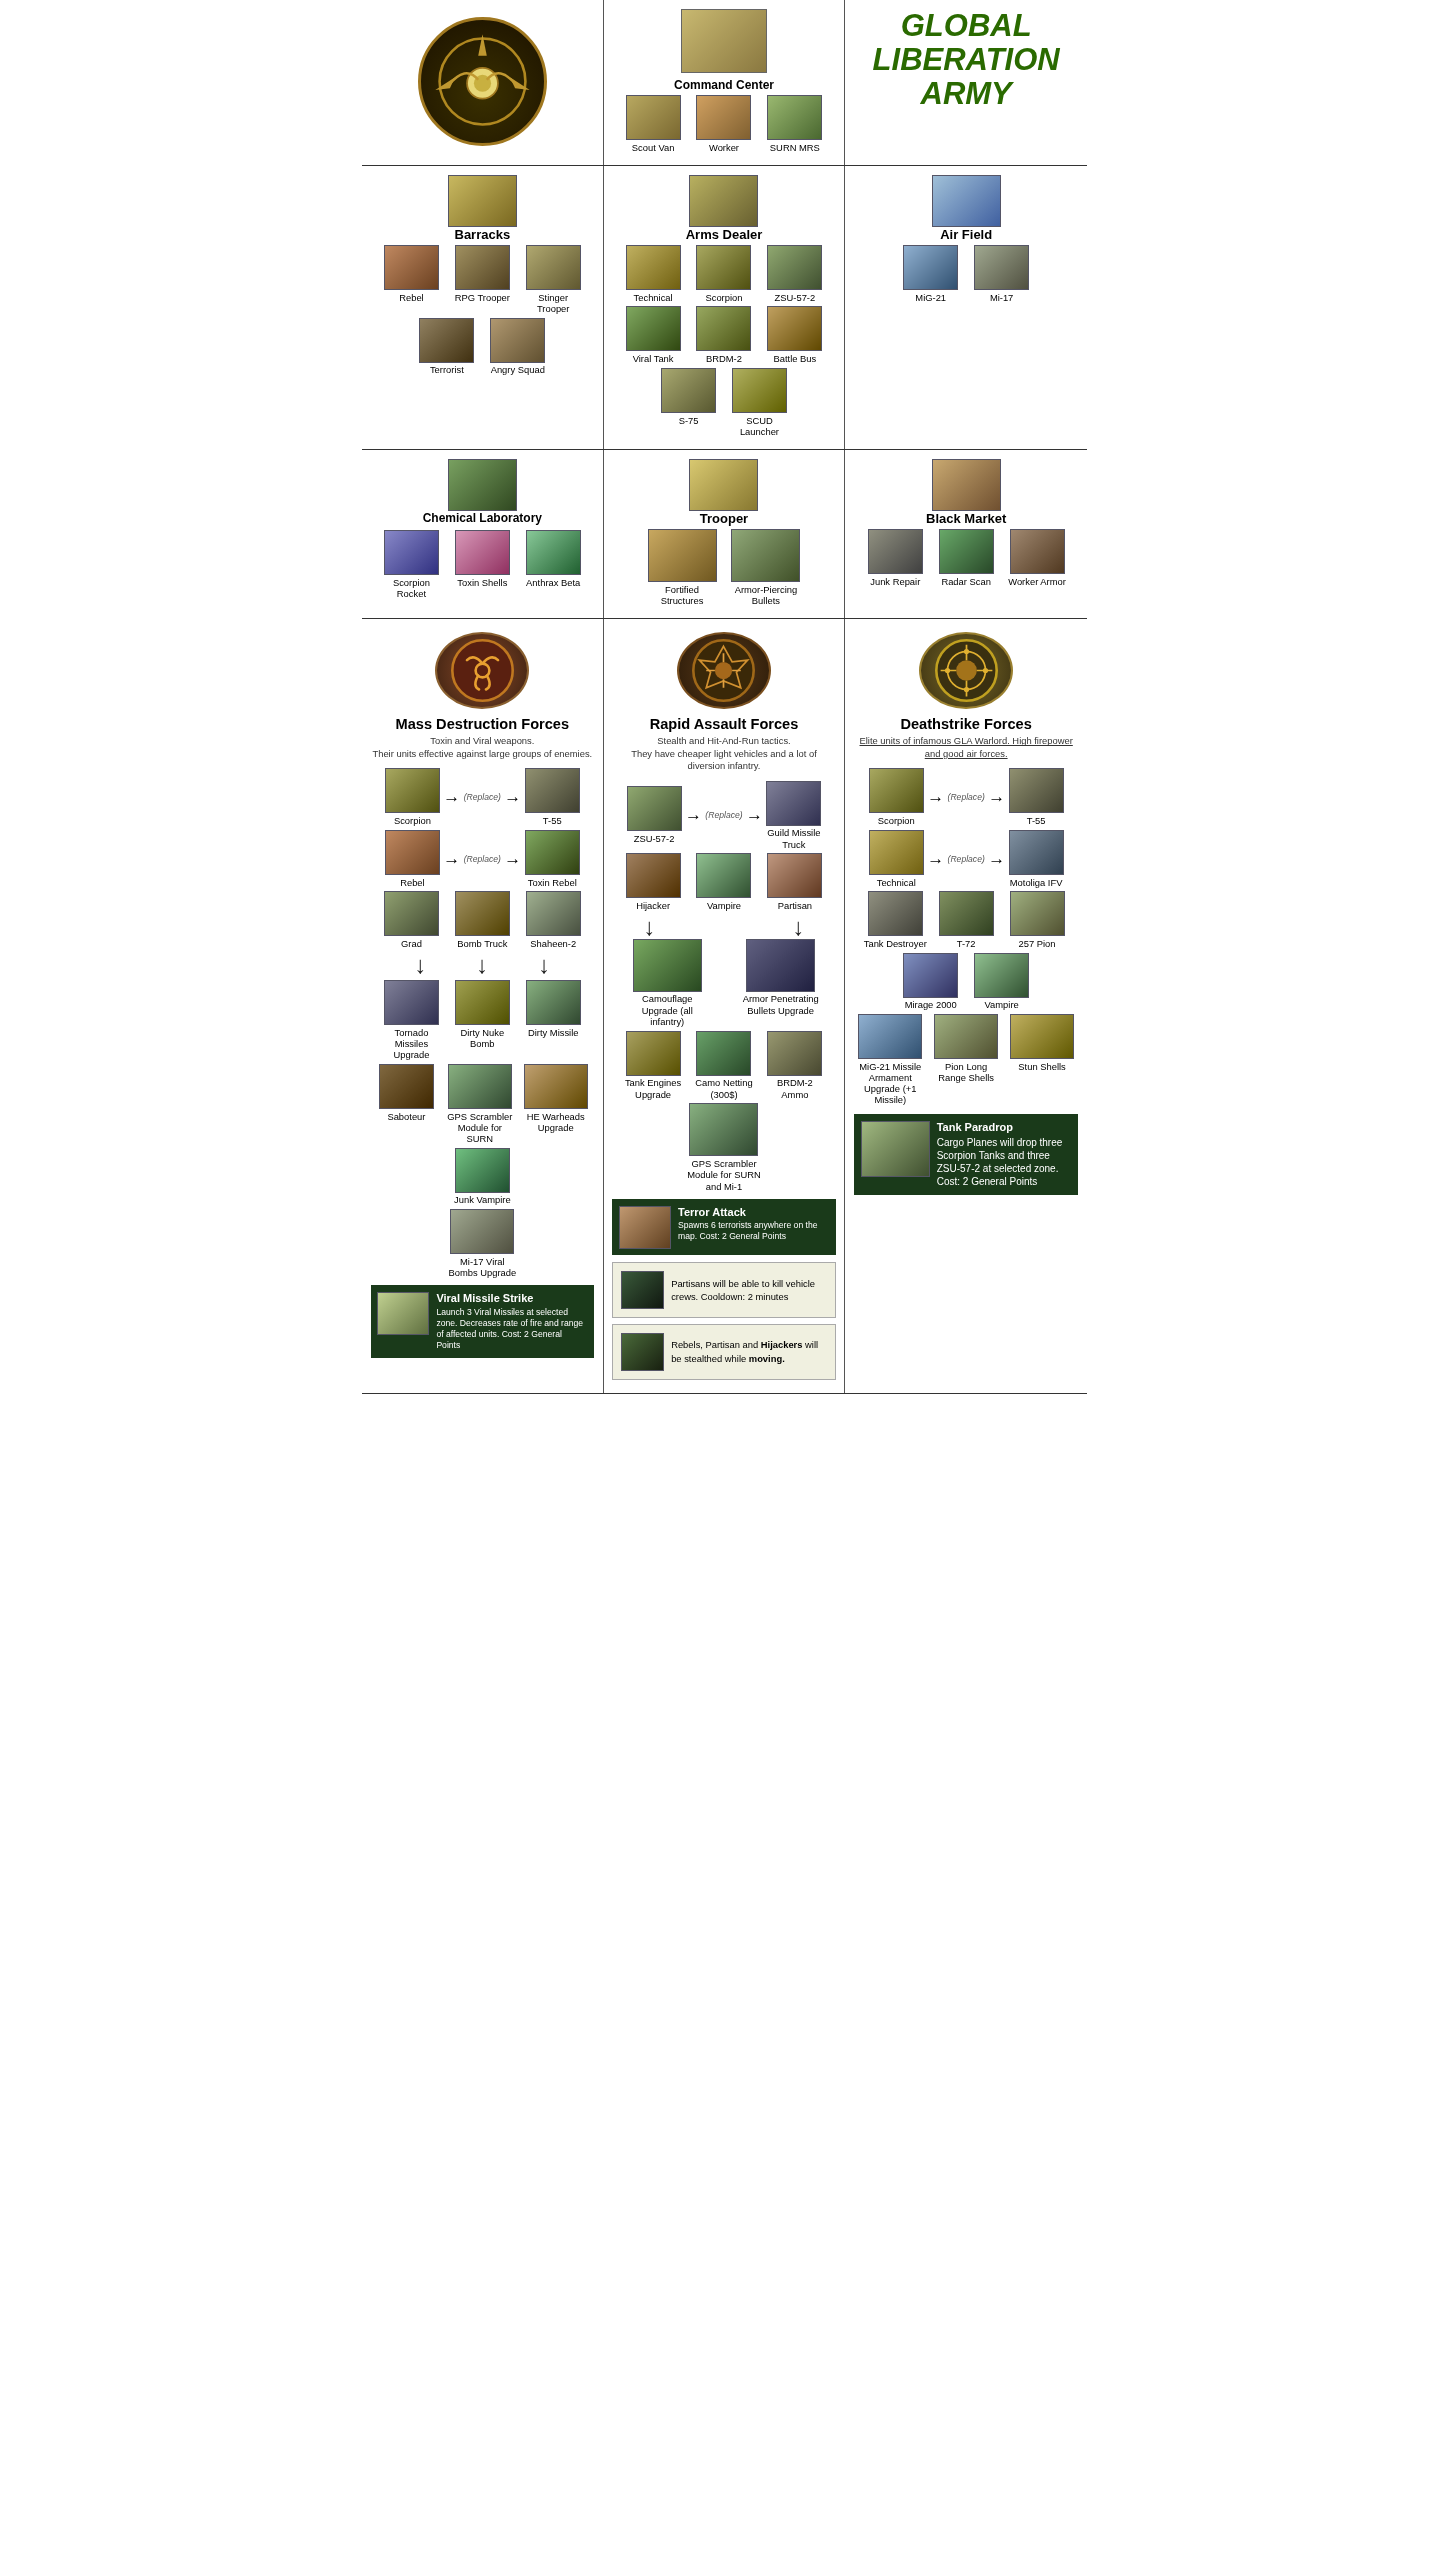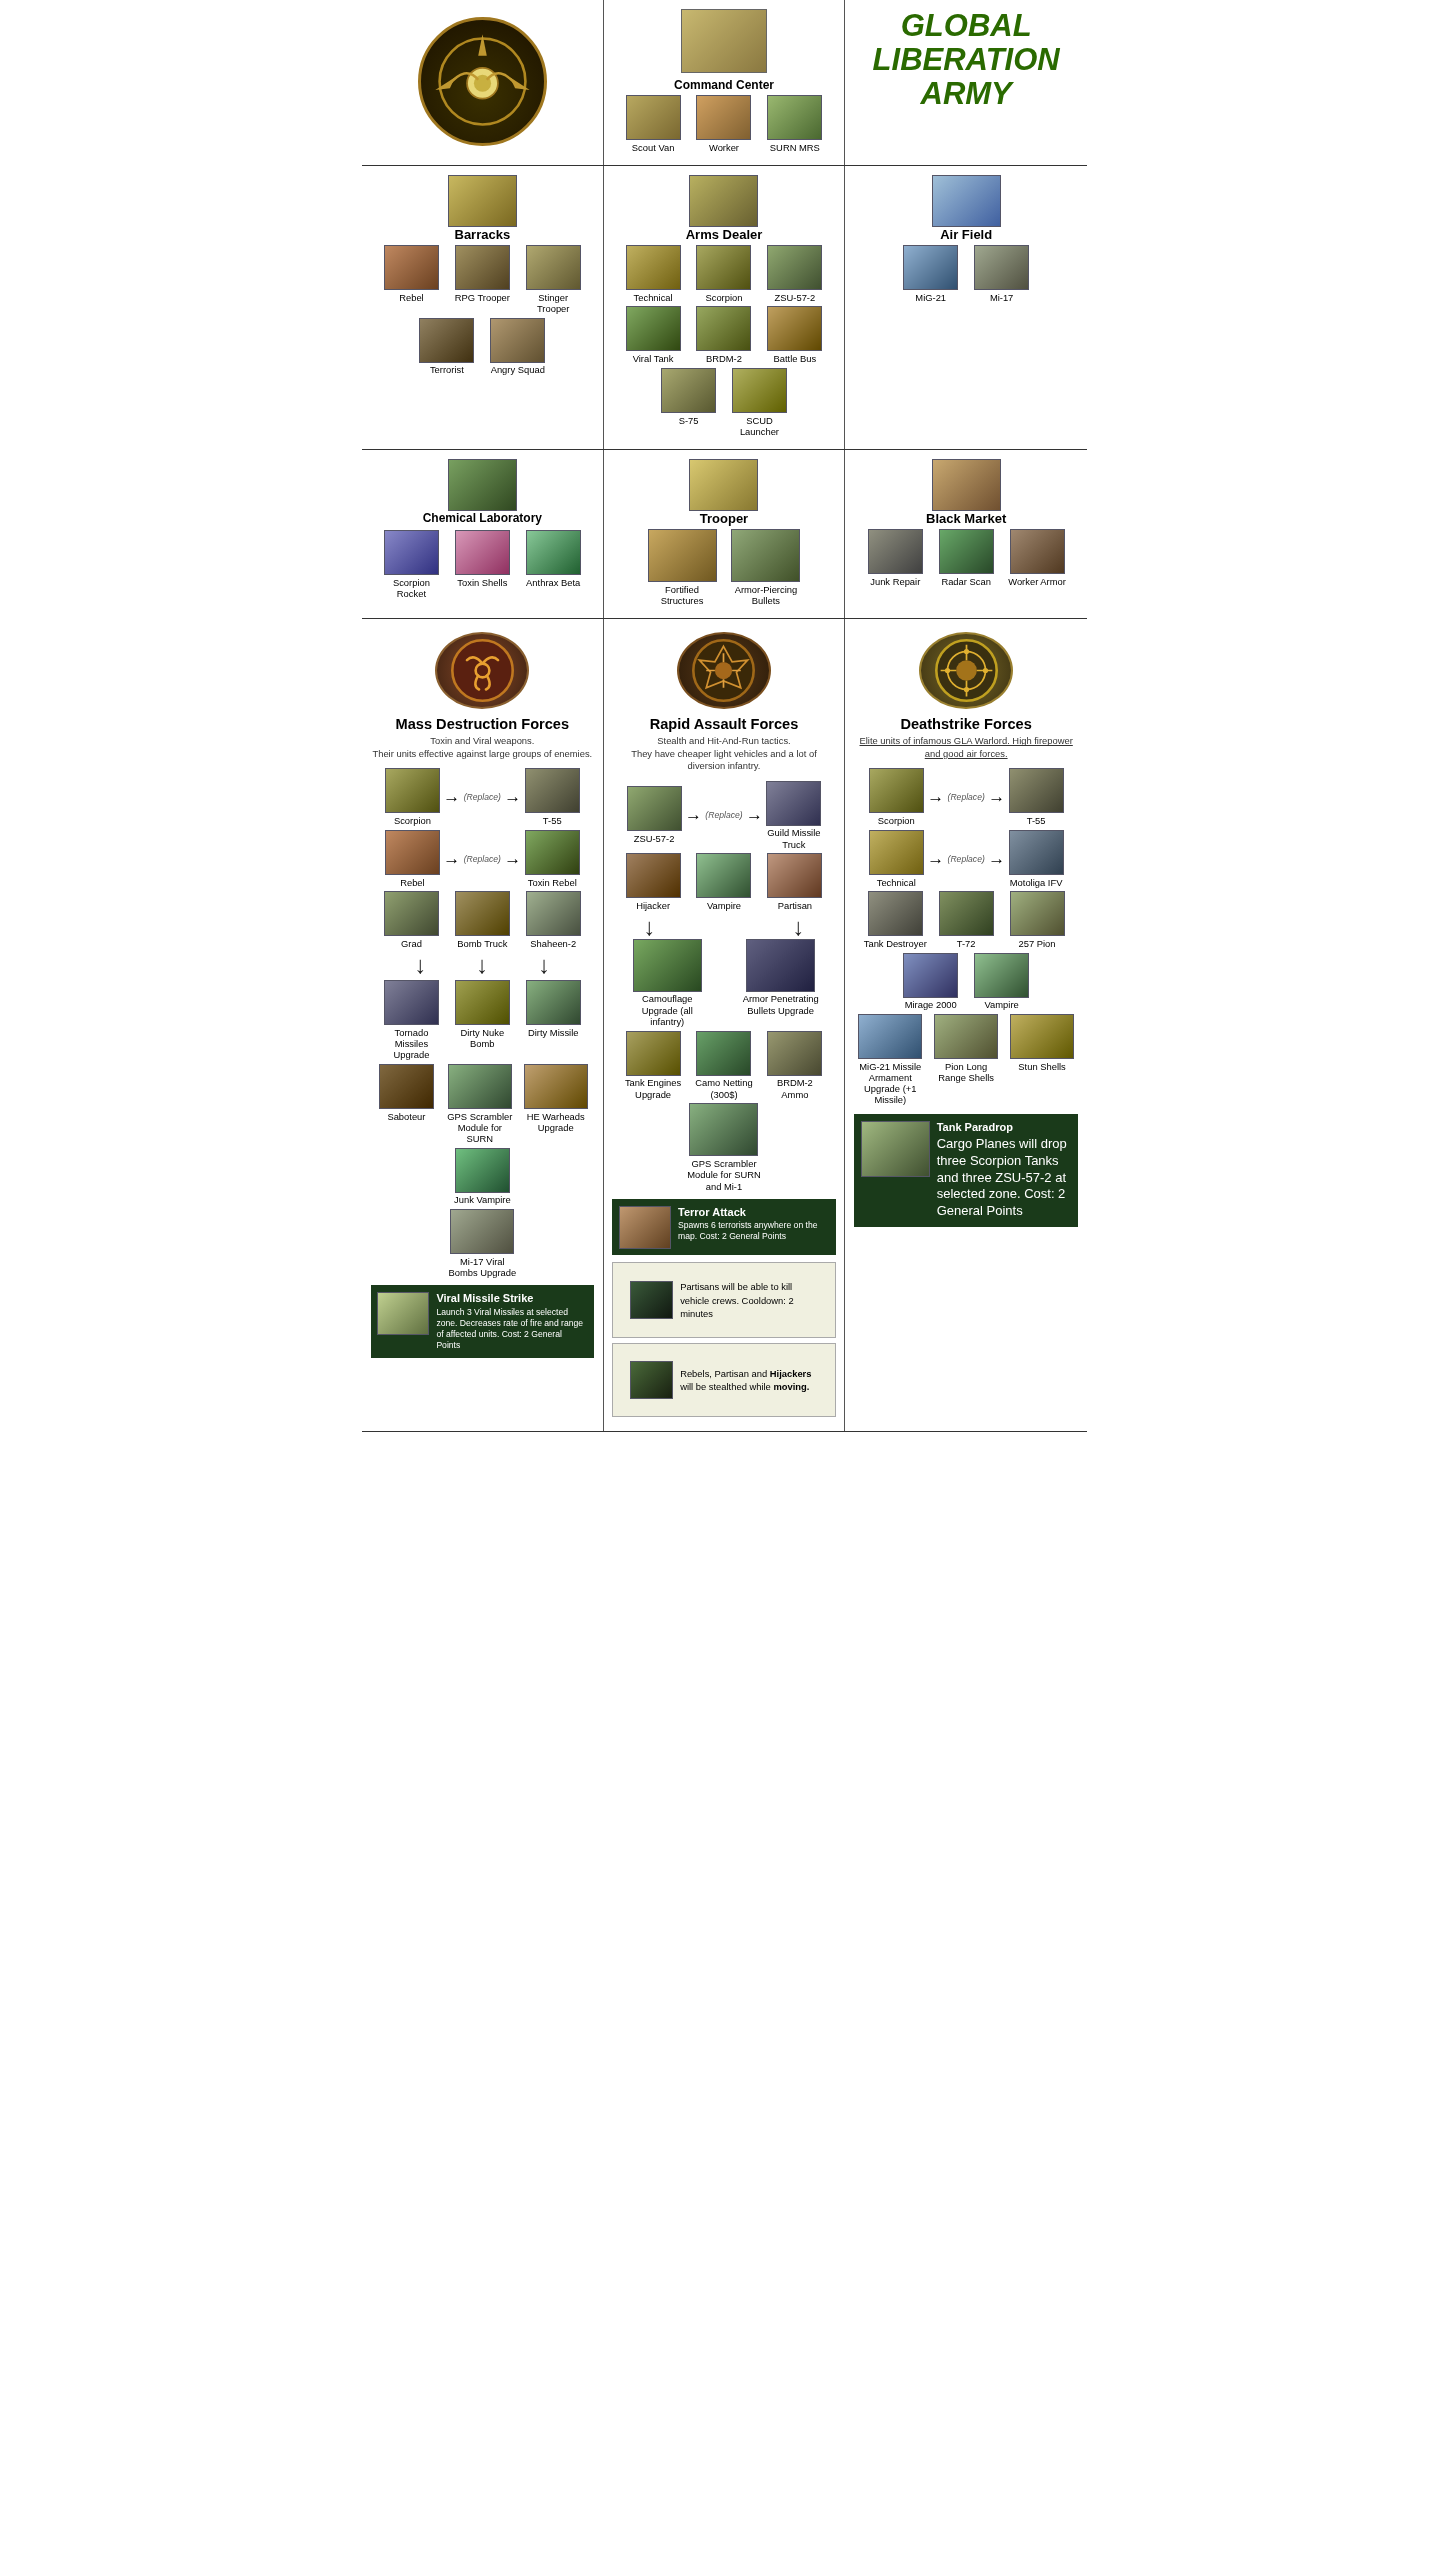--- a/index.html
+++ b/index.html
@@ -155,21 +155,21 @@
       font-size: 12px;
       margin: 3.4px 0;
     }
 
     .note-box {
       display: flex;
       align-items: center;
       gap: 6.9px;
       background: #f0f0e0;
       border: 0.9px solid #aaa;
-      padding: 17px;
+      padding: 8px;
       margin: 5.2px 0;
       text-align: left;
     }
 
     .note-text {
       font-size: 9.4px;
       line-height: 1.4;
     }
 
     strong { font-weight: bold; }
@@ -709,20 +709,20 @@
         <div class="img-placeholder" style="background:linear-gradient(135deg,#c0b060,#605800);width:64px;height:45px;"></div>
         <div class="label">Stun Shells</div>
       </div>
     </div>
 
     <div style="margin:8.6px 0;background:#1a3a1a;color:#fff;padding:6.9px;text-align:left;">
       <div style="display:flex;gap:6.9px;align-items:flex-start;">
         <div class="img-placeholder" style="background:linear-gradient(135deg,#a0b880,#405030);width:69px;height:56px;flex-shrink:0;"></div>
         <div>
           <div style="font-weight:bold;font-size:11px;">Tank Paradrop</div>
-          <div style="font-size:13px;line-height:1.3;margin-top:2.6px;">Cargo Planes will drop three Scorpion Tanks and three ZSU-57-2 at selected zone. Cost: 2 General Points</div>
+          <div style="font-size:10px;line-height:1.3;margin-top:2.6px;">Cargo Planes will drop three Scorpion Tanks and three ZSU-57-2 at selected zone. Cost: 2 General Points</div>
         </div>
       </div>
     </div>
   </div>
 
 </div>
 
 
 </body></html>

